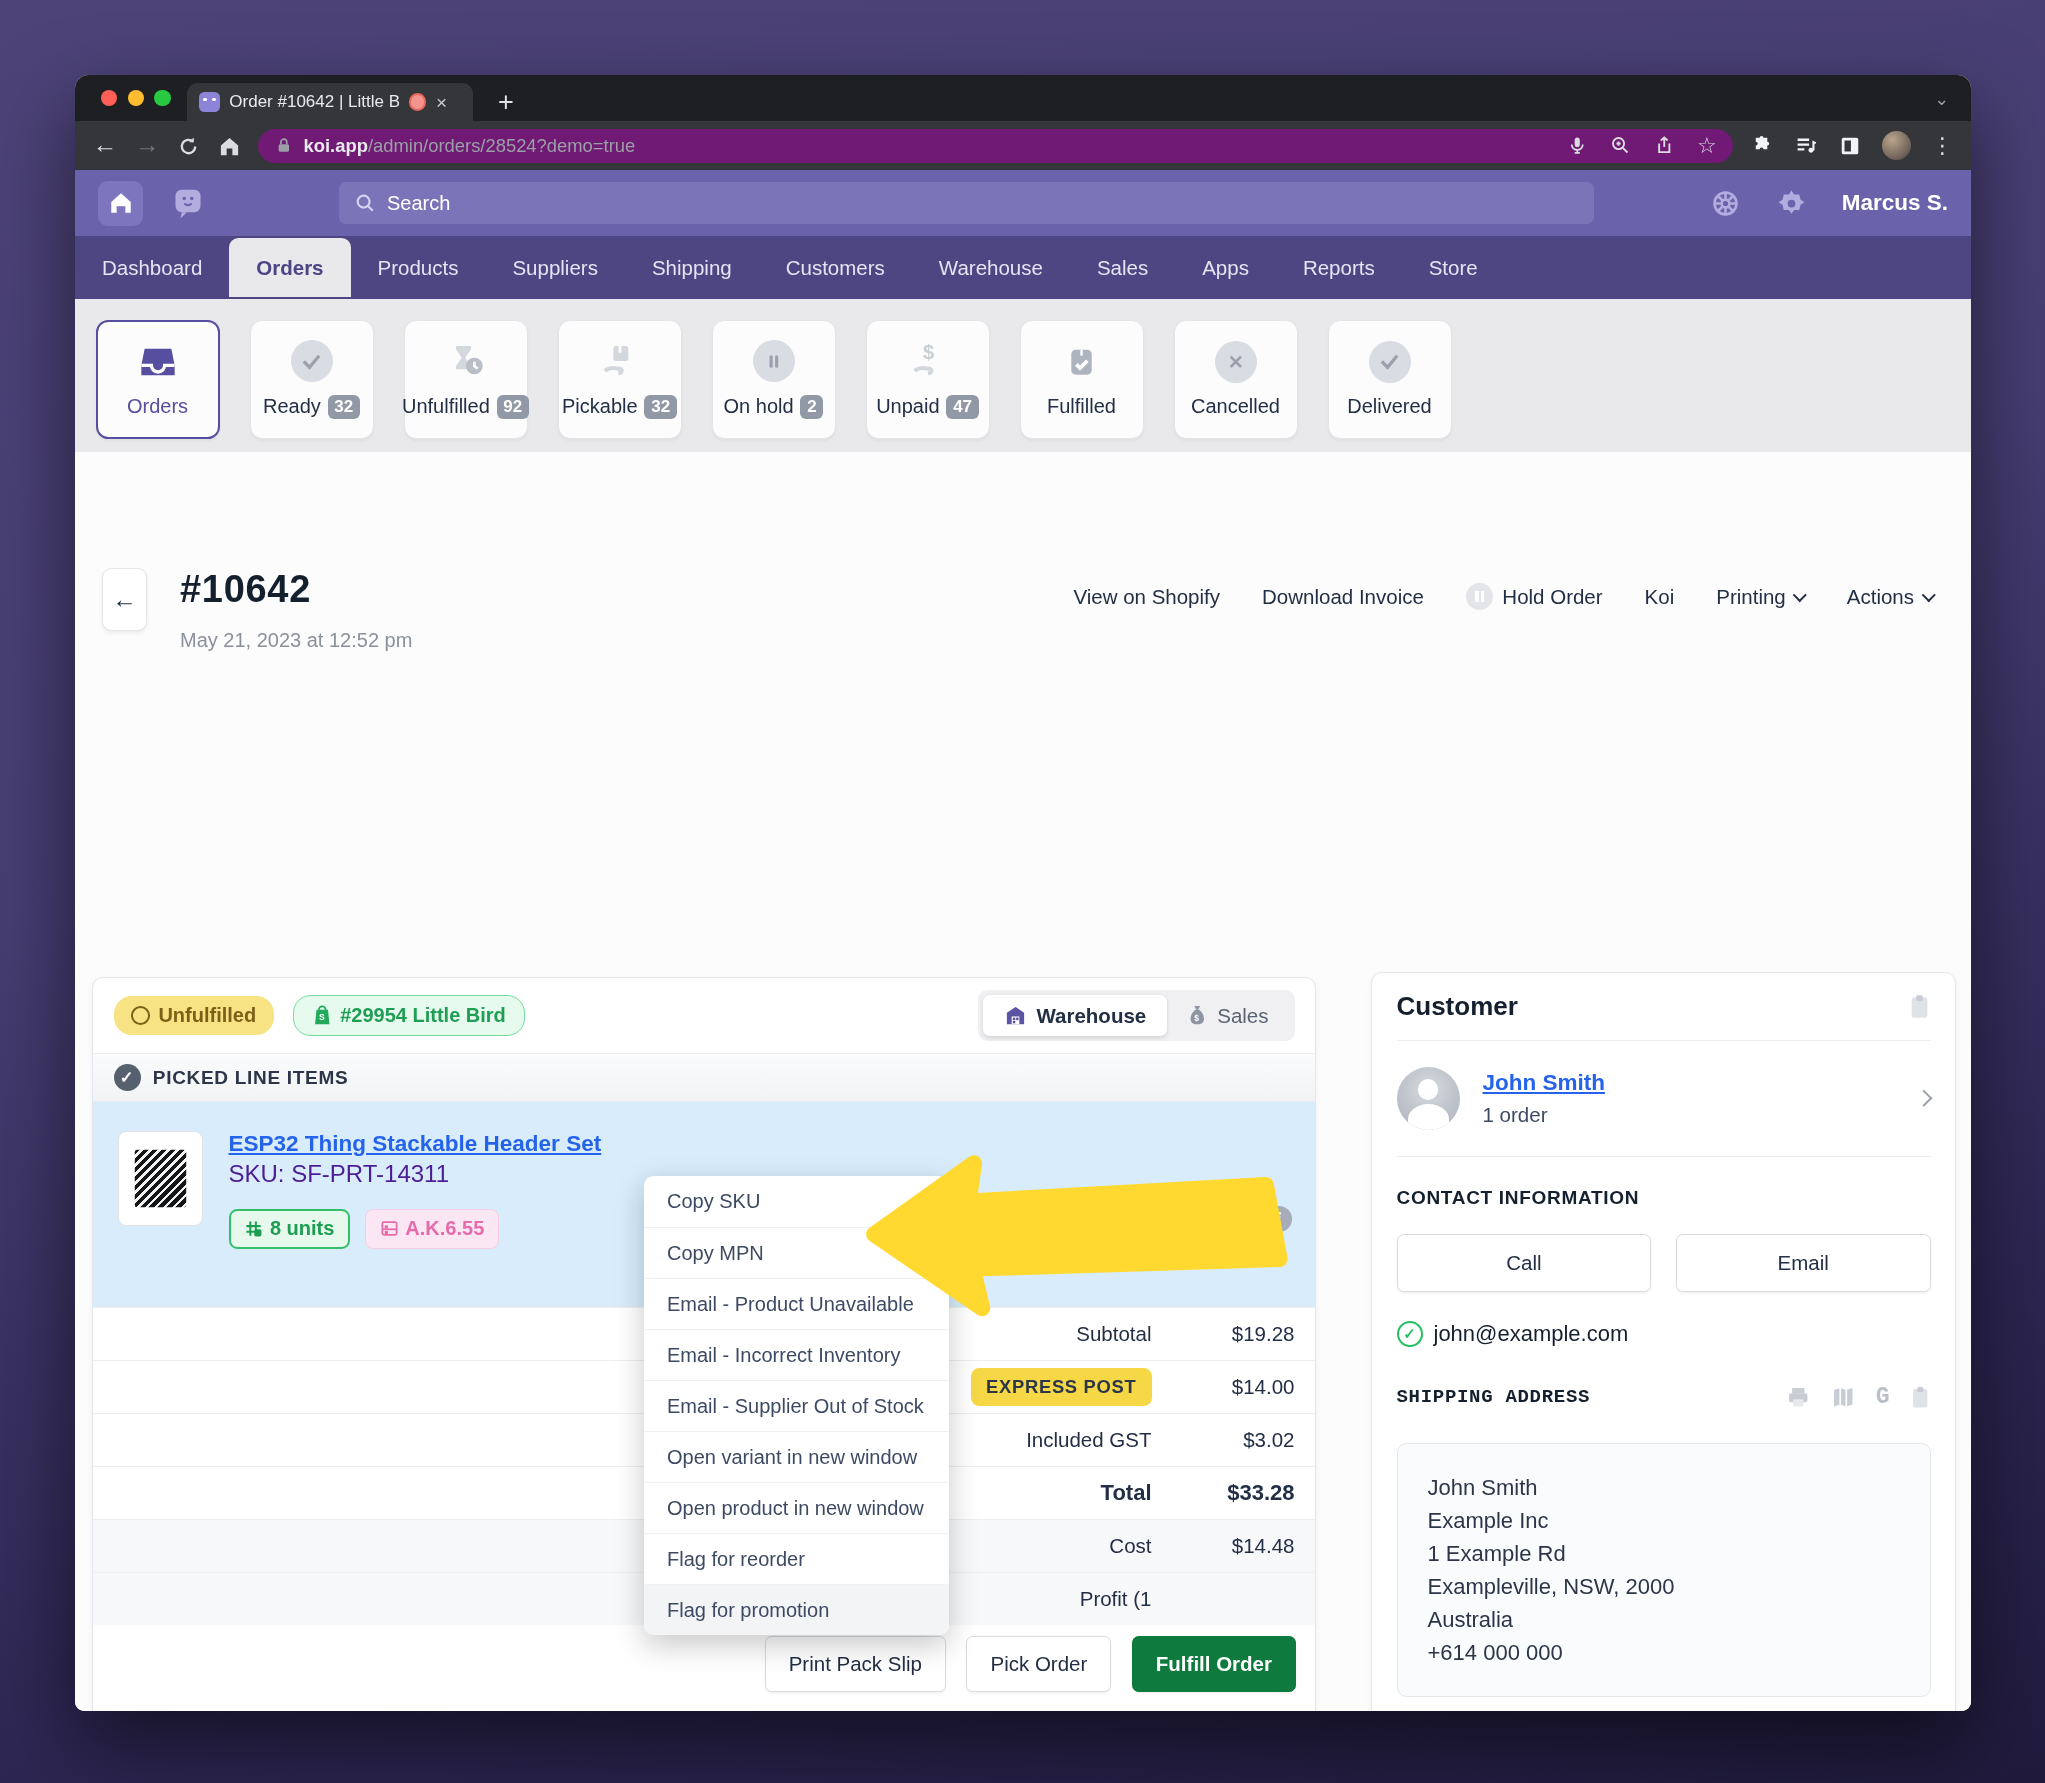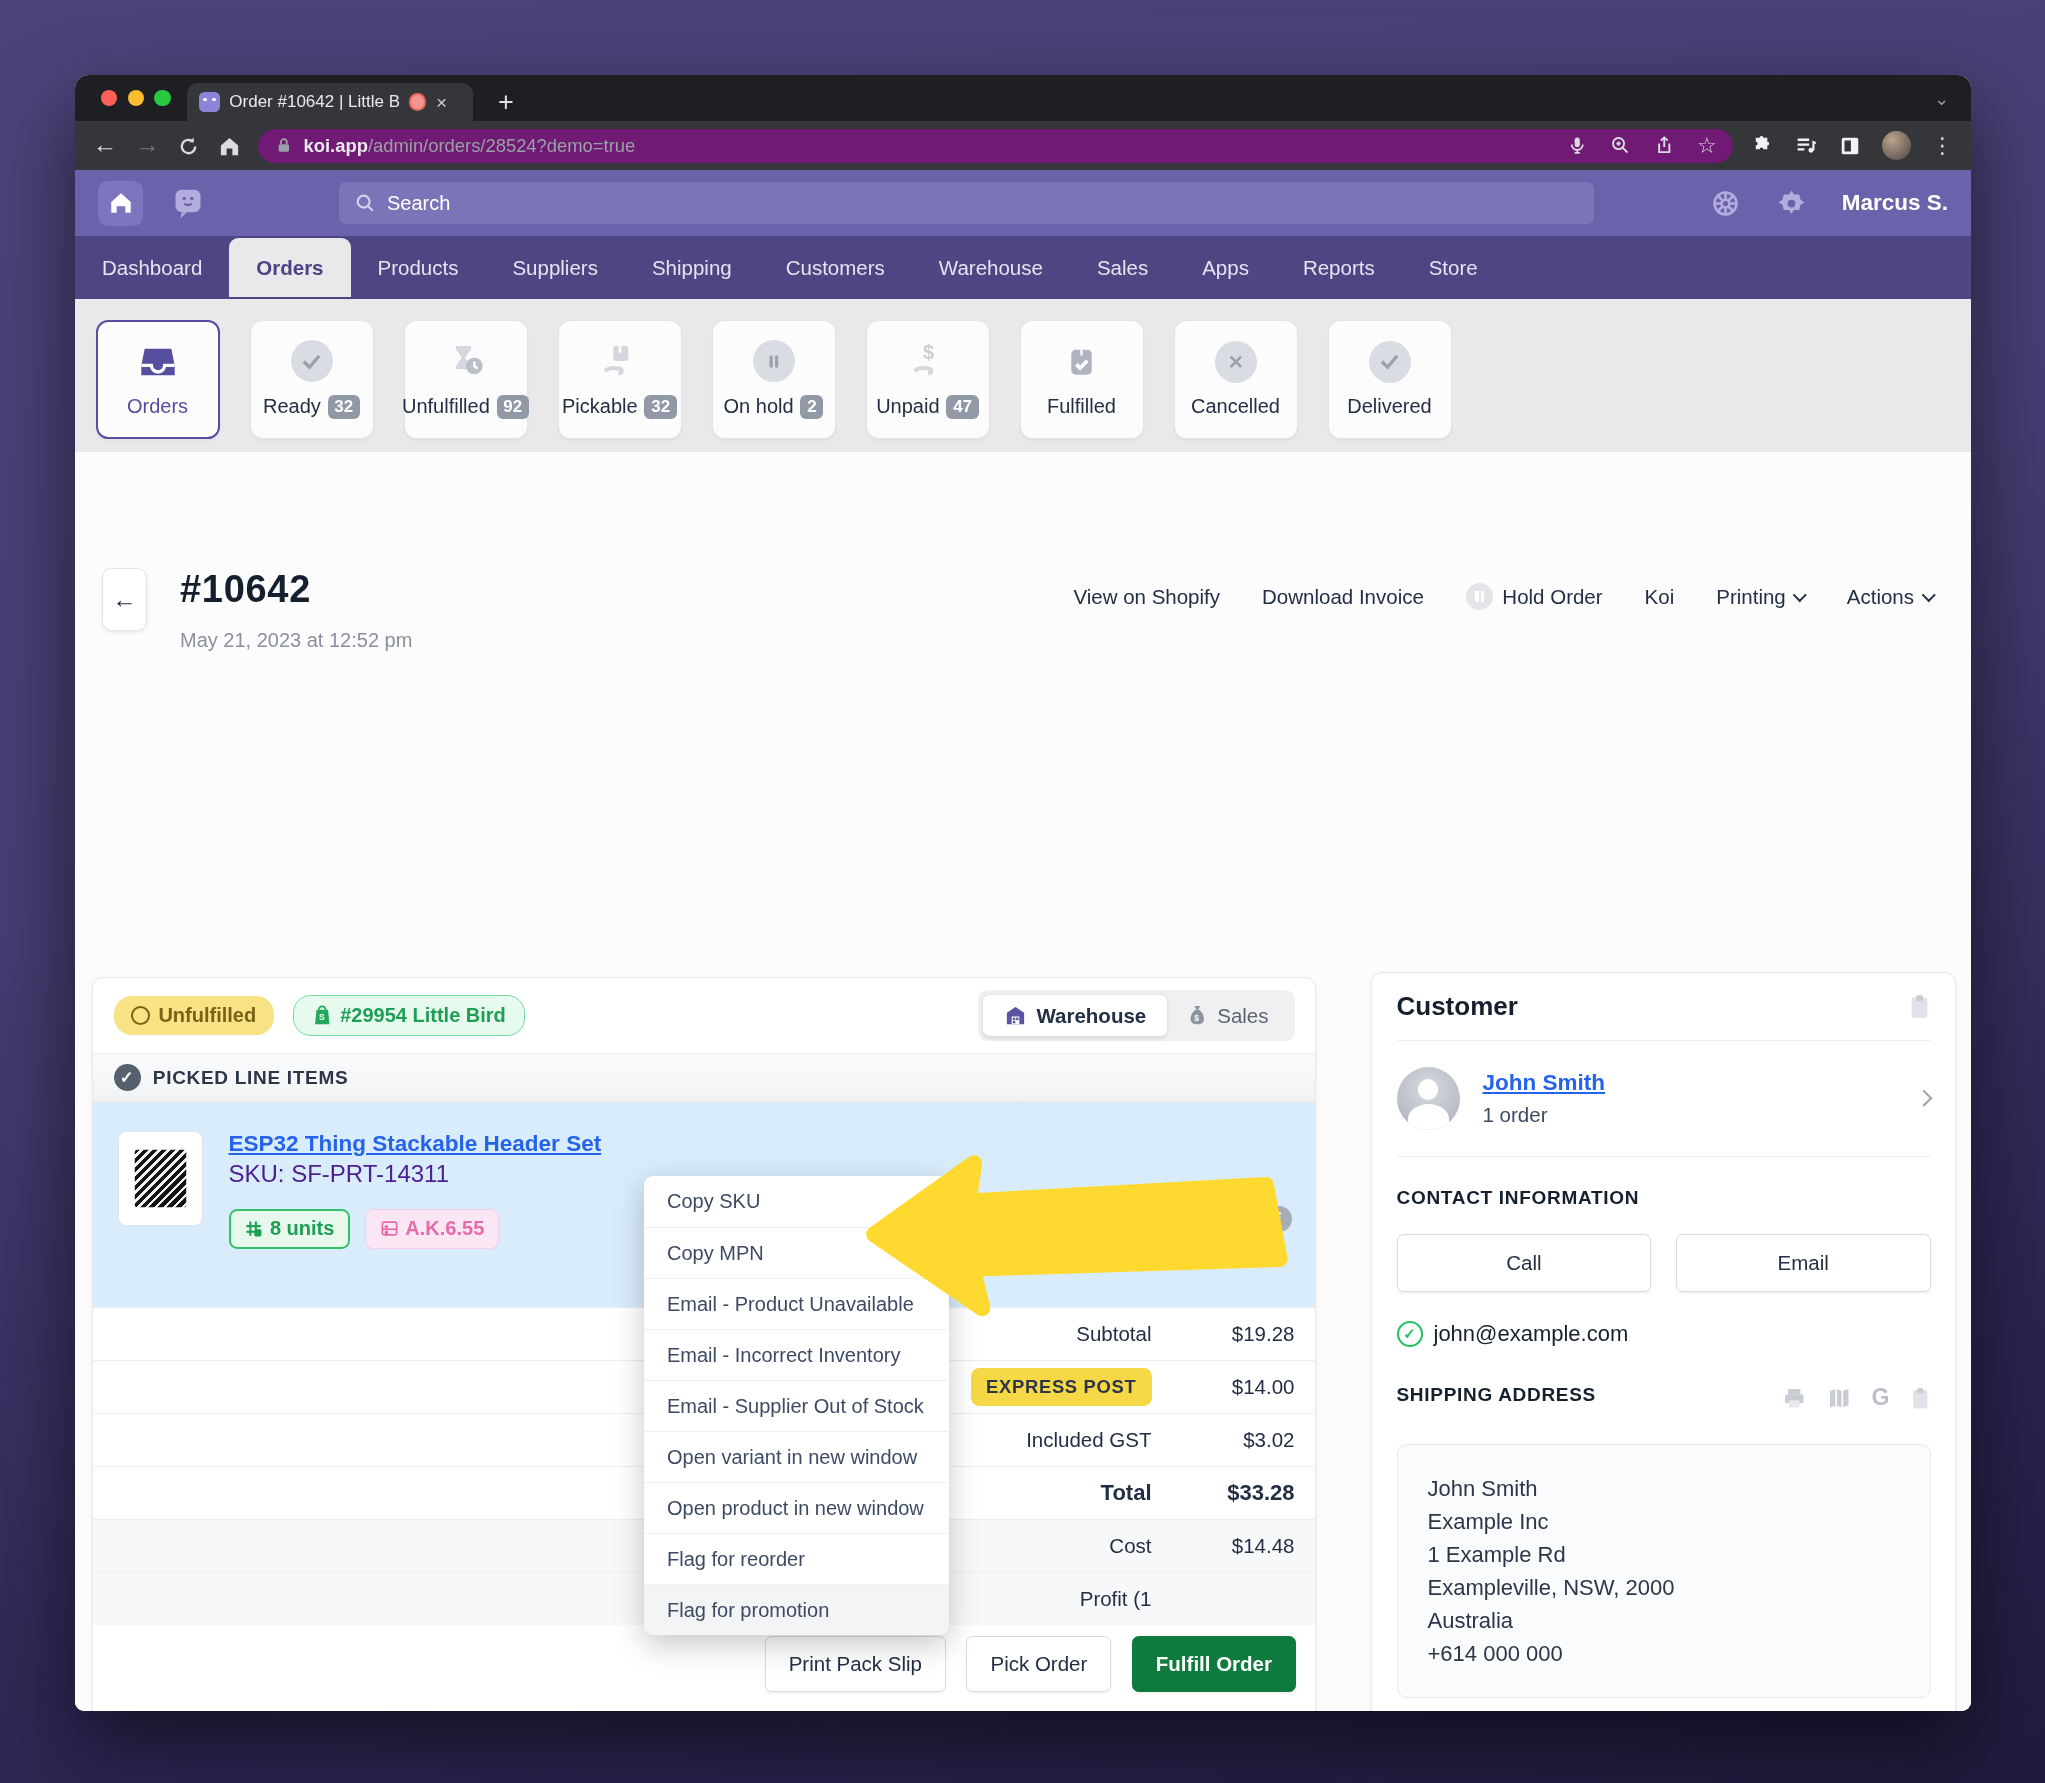--- a/index.html
+++ b/index.html
@@ -161,21 +161,21 @@
   .avatar:after{content:"";position:absolute;left:11px;top:37px;width:41px;height:30px;border-radius:50% 50% 0 0;background:#fff;}
   .cust-name { font-size:22.5px; color:#2563eb; text-decoration:underline; font-weight:bold; }
   .cust-orders { font-size:20.5px; color:#3d4a63; margin-top:6.8px; }
   .cp-chev { margin-left:auto; width:12.3px; height:12.3px; border-right:2.7px solid #9aa1ac; border-bottom:2.7px solid #9aa1ac; transform:rotate(-45deg); }
   .sect-label { font-size:19px; font-weight:bold; color:#15202f; letter-spacing:0.7px; margin-top:30px; }
   .contact-btns { display:flex; gap:24.5px; margin-top:24.5px; }
   .contact-btns .btn { flex:1; text-align:center; padding:16.4px 0; }
   .email-row { display:flex; align-items:center; gap:11px; margin-top:29px; font-size:22px; color:#15202f; }
   .ok-circle { width:26px; height:26px; border-radius:50%; border:2.7px solid #22c060; color:#22c060; display:flex;
                align-items:center; justify-content:center; font-size:15px; font-weight:bold; }
-  .ship-head { display:flex; margin-top:37px; }
+  .ship-head { display:flex; align-items:center; margin-top:37px;font-family:Liberation Mono, monospace; }
   .ship-icons { margin-left:auto; display:flex; gap:20.5px; align-items:center; }
   .addr-card { margin-top:33px; background:#fafbfc; border:1.4px solid #e5e7ec; border-radius:9.5px; padding:27px 30px; }
   .addr-line { font-size:22px; color:#2c3648; line-height:33px; }
 
   
   .arrow-overlay { position:absolute; left:0; top:0; width:2046px; height:1784px; z-index:60; pointer-events:none; }
 </style>
 </head>
 <body>
 

